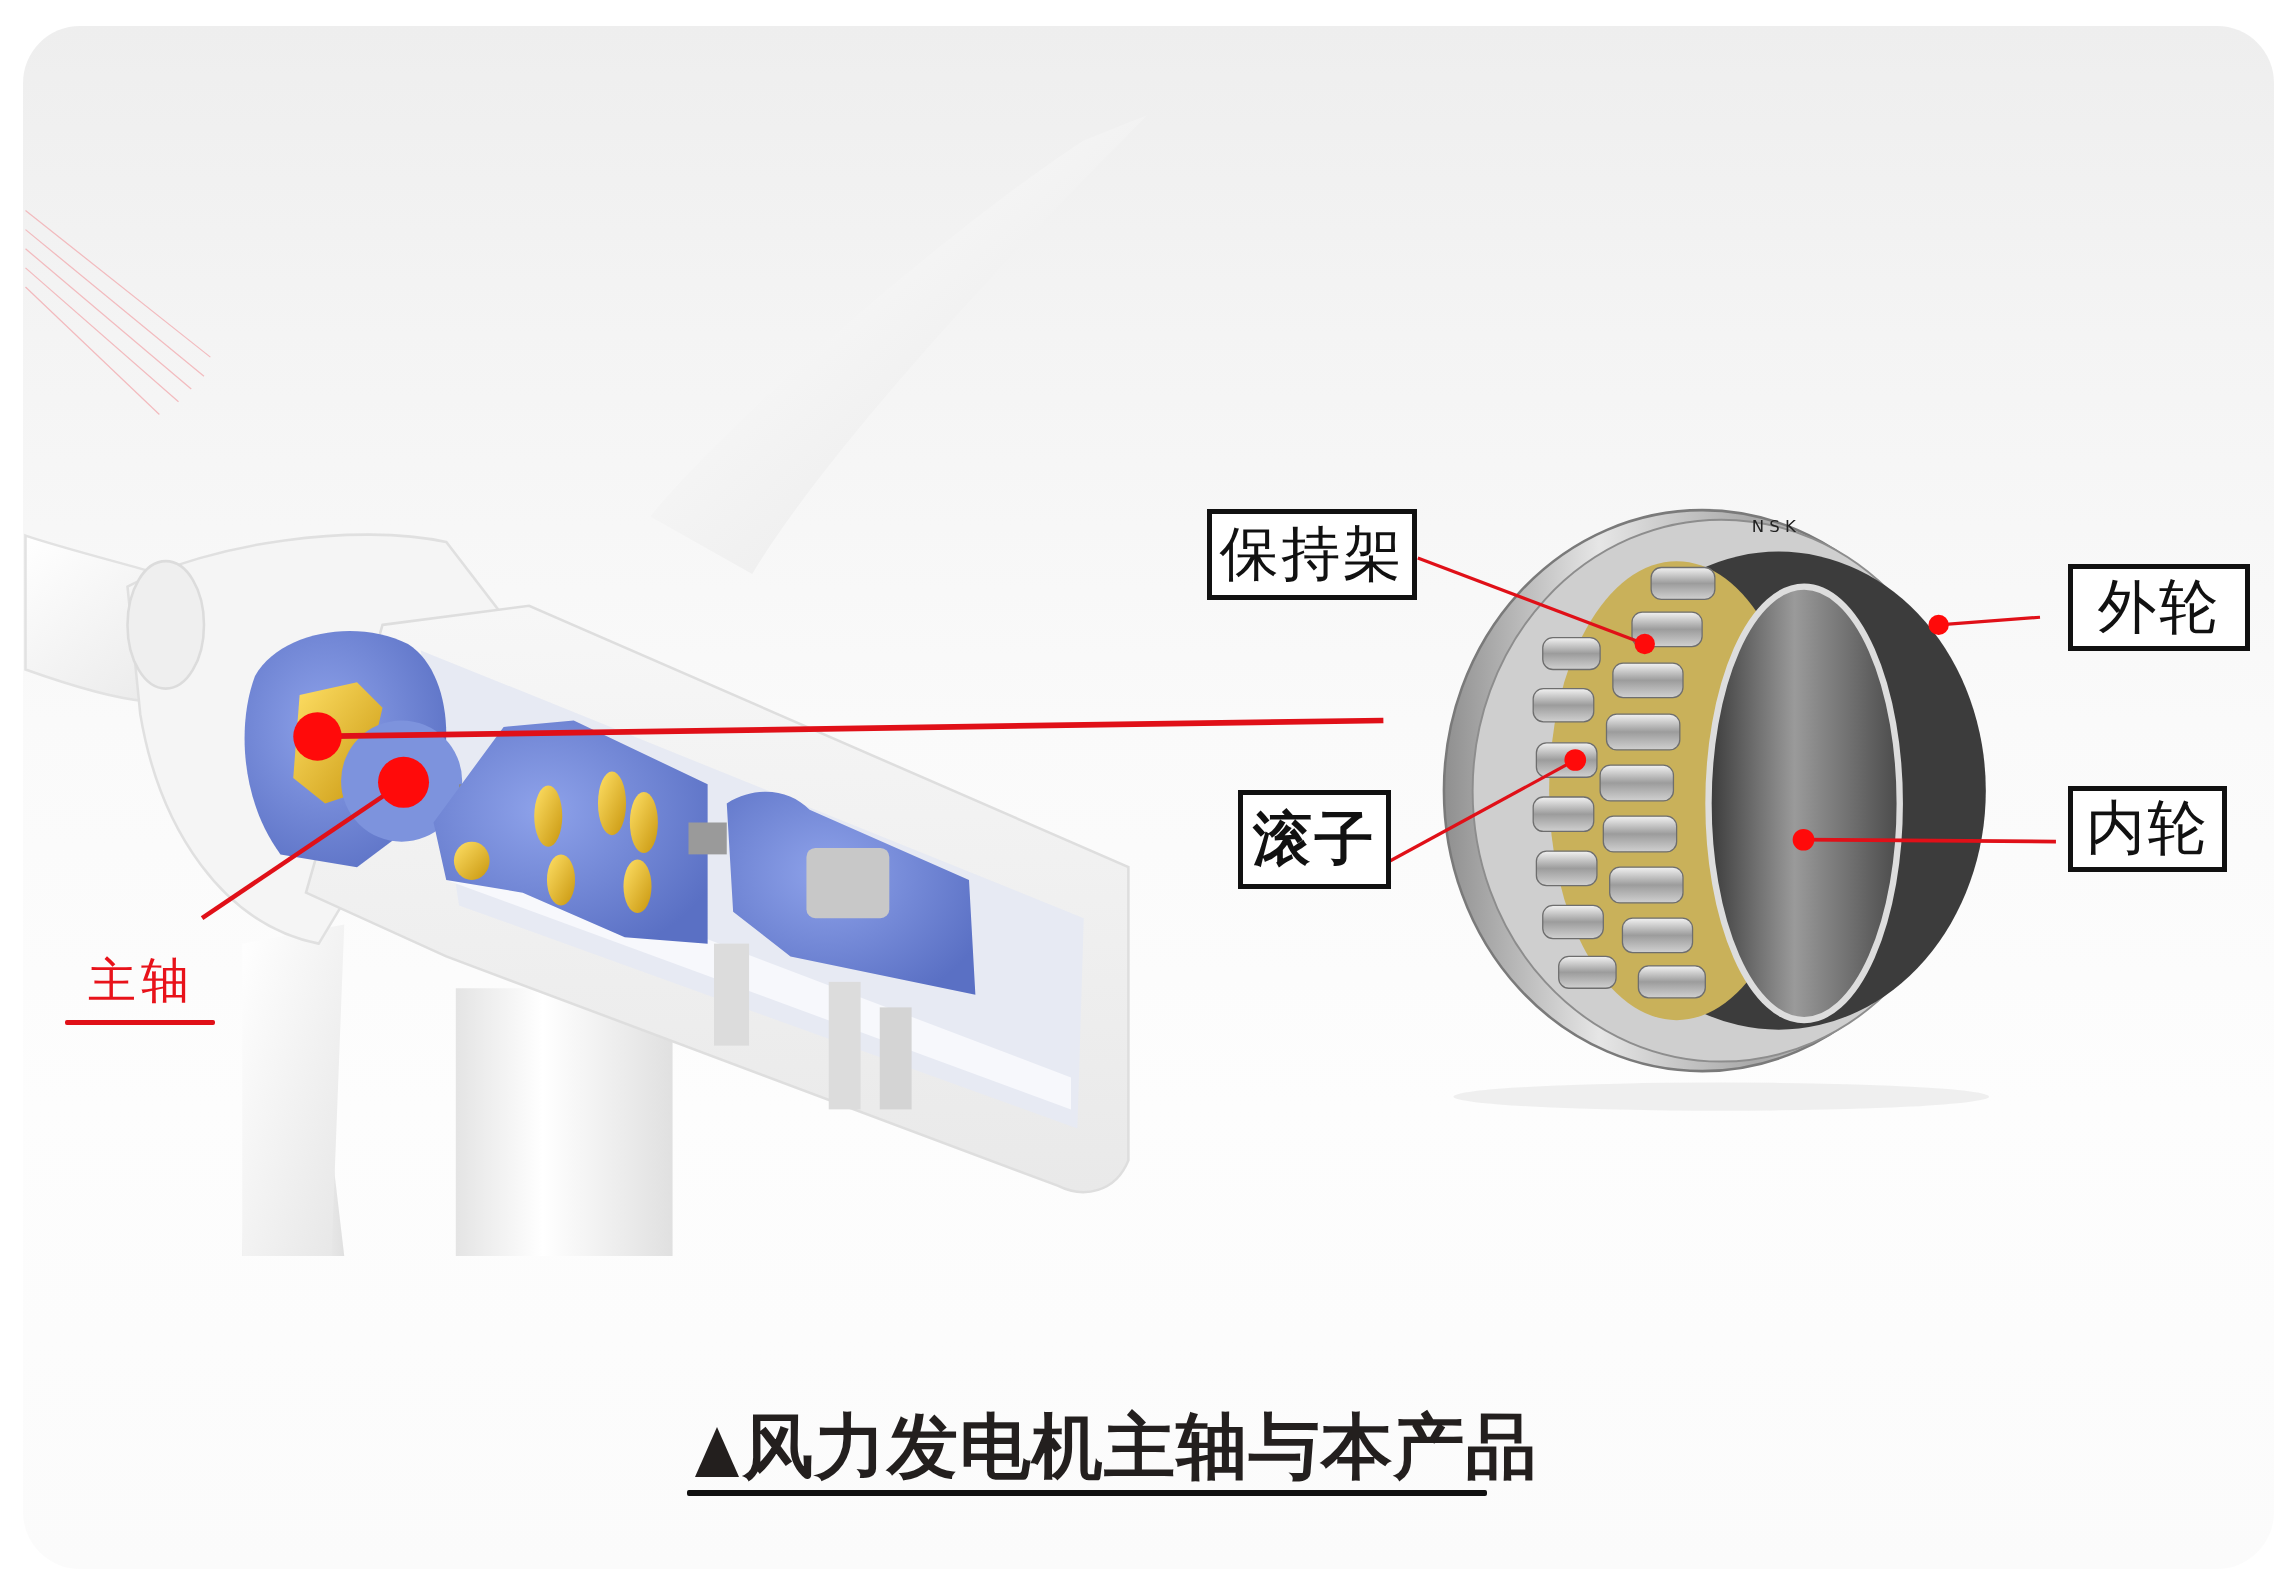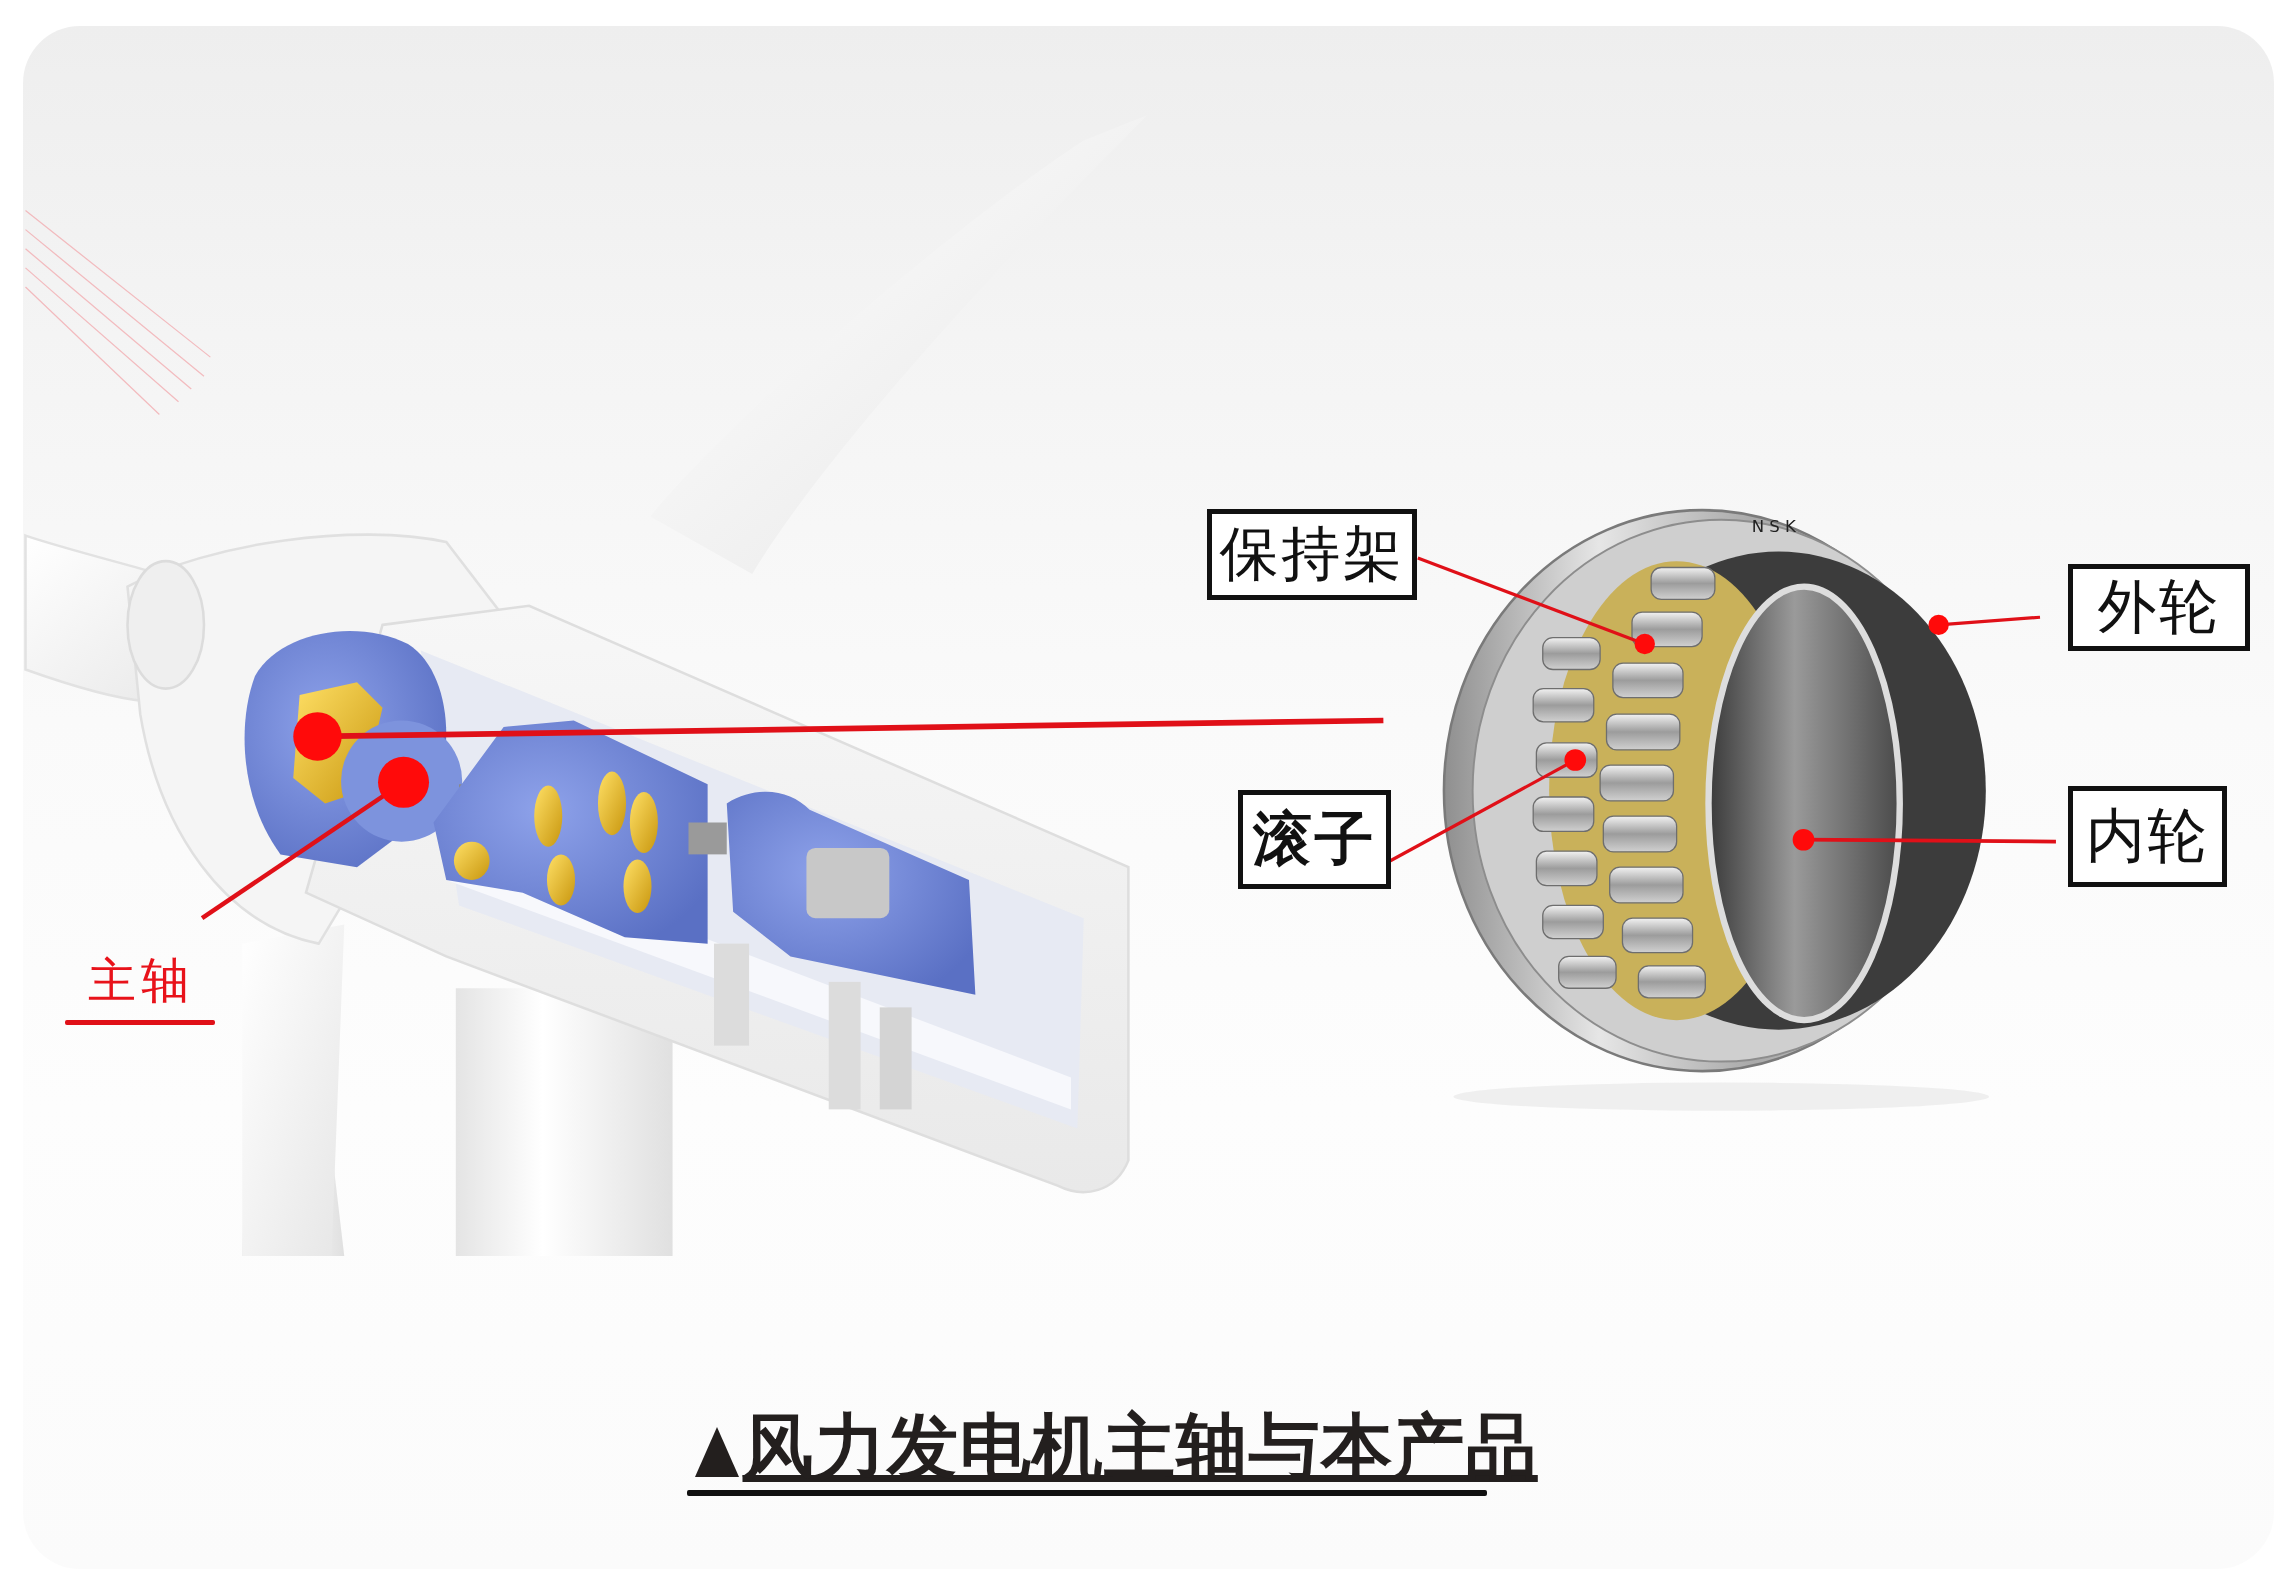--- a/index.html
+++ b/index.html
@@ -6,21 +6,21 @@
   body{width:2295px;height:1594px;position:relative;overflow:hidden;font-family:"DejaVu Sans","Liberation Sans",sans-serif;}
   .card{position:absolute;left:23px;top:25.5px;width:2251px;height:1543px;border-radius:57px;
     background:linear-gradient(180deg,#eeeeee 0%,#f4f4f4 20%,#fafafa 45%,#fdfdfd 70%,#fbfbfb 100%);overflow:hidden;}
   .scene{position:absolute;left:0;top:0;width:2295px;height:1594px;}
   .label-box{position:absolute;background:#fff;border:5.1px solid #111;box-sizing:border-box;
     display:flex;align-items:center;justify-content:center;color:#111;font-size:59px;font-weight:400;letter-spacing:2.6px;}
   .spindle-label{position:absolute;left:66px;top:942px;width:150px;height:77px;color:#e8121a;font-size:48px;
     display:flex;align-items:center;justify-content:center;letter-spacing:5.1px;}
   .spindle-underline{position:absolute;left:65px;top:1020px;width:150px;height:4.5px;background:#e01018;border-radius:1.9px;}
   .caption{position:absolute;left:687px;top:1407px;width:798px;height:80px;display:flex;align-items:center;
-    font-size:71px;font-weight:bold;color:#231f1e;letter-spacing:1.3px;white-space:nowrap;text-decoration:underline;}
+    font-size:71px;font-weight:bold;color:#231f1e;letter-spacing:1.3px;white-space:nowrap;}
   .caption-tri{display:inline-block;width:0;height:0;border-left:22px solid transparent;border-right:22px solid transparent;
     border-bottom:50px solid #231f1e;margin:10.2px 3.8px 0 7.7px;}
   .caption-underline{position:absolute;left:687px;top:1490px;width:800px;height:5.7px;background:#111;border-radius:1.9px;}
 </style>
 </head>
 <body>
 
 <div class="card"></div>
 
 <svg class="scene" width="2295" height="1594" viewBox="0 0 3600 2500" xmlns="http://www.w3.org/2000/svg">
@@ -165,21 +165,21 @@
 
 <div class="label-box" style="left:1207px;top:509px;width:210px;height:91px;justify-content:center;">
   <span>保持架</span>
 </div>
 <div class="label-box" style="left:2068px;top:564px;width:182px;height:87px;">
   <span>外轮</span>
 </div>
 <div class="label-box" style="left:1238px;top:790px;width:153px;height:99px;font-weight:bold;">
   <span>滚子</span>
 </div>
-<div class="label-box" style="left:2068px;top:786px;width:159px;height:101px;align-items:center;">
+<div class="label-box" style="left:2068px;top:786px;width:159px;height:86px;align-items:center;">
   <span>内轮</span>
 </div>
 
 <div class="spindle-label">主轴</div>
 <div class="spindle-underline"></div>
 
 <div class="caption">
   <span class="caption-tri"></span>
   <span>风力发电机主轴与本产品</span>
 </div>

